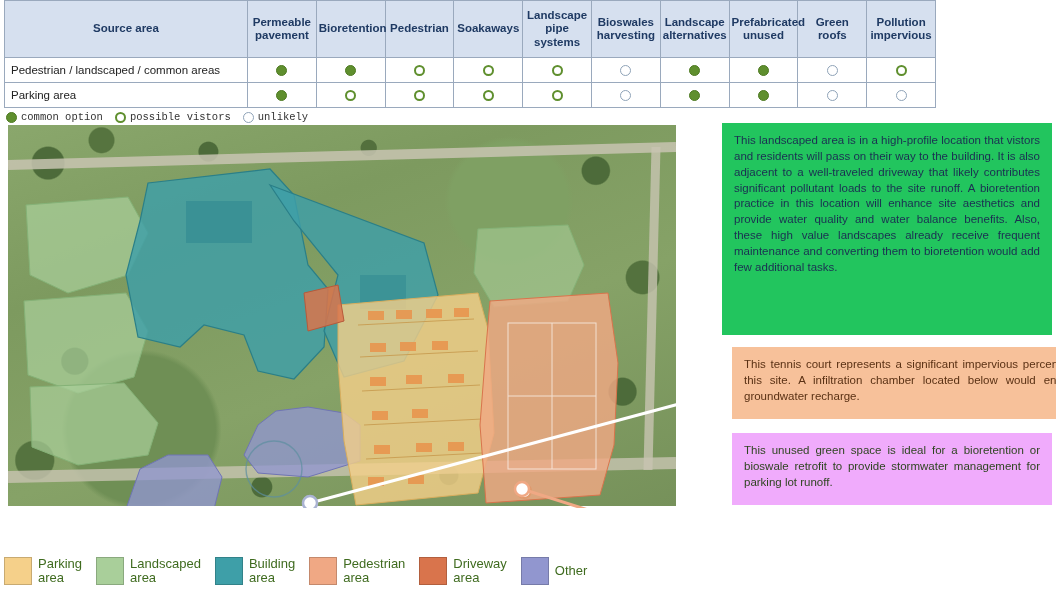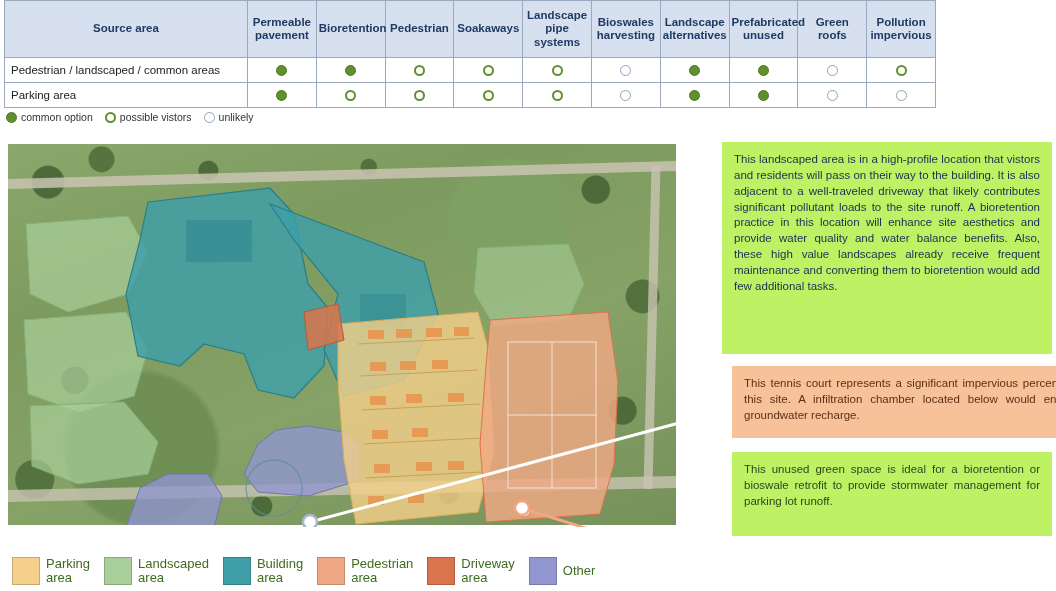--- a/index.html
+++ b/index.html
@@ -52,26 +52,27 @@
     width:11px;height:11px;
     border-radius:50%;
     box-sizing:border-box;
     vertical-align:middle;
   }
   .dot.common{background:#5f8f2e;border:1px solid #4e7a22;}
   .dot.possible{background:#ffffff;border:2px solid #5f8f2e;}
   .dot.unlikely{background:#ffffff;border:1px solid #8fa3b8;}
   
   .legend{
-    margin:3px 0 19px 6px;
+    margin:3px 0 0 6px;
     font-size:10.5px;
     color:#333;
     display:flex;
     align-items:center;
     gap:12px;
+    font-family:Liberation Mono, monospace;
   }
   .legend .item{display:flex;align-items:center;gap:4px;}
   
   .content{
     position:relative;
     margin:0 4px;
     height:385px;
   }
   
   .photo{
@@ -111,34 +112,34 @@
     position:absolute;
     box-sizing:border-box;
     padding:10px 12px;
     font-size:11.5px;
     line-height:1.38;
     text-align:justify;
     color:#1b2f52;
   }
   .callout.blue{
     left:718px;top:0px;width:330px;height:212px;
-    background:#bef264;
+    background:#22c55e;
   }
   .callout.orange{
     left:728px;top:224px;width:378px;height:72px;
     background:#f7c19a;color:#5a3114;
   }
   .callout.green{
-    left:728px;top:310px;width:320px;height:84px;
-    background:#bef264;color:#2e4520;
+    left:728px;top:310px;width:320px;height:72px;
+    background:#f0abfc;color:#2e4520;
   }
   
   .bottom-legend{
     position:absolute;
-    left:12px;bottom:6px;
+    left:4px;bottom:6px;
     width:700px;
     display:flex;
     align-items:flex-start;
     gap:0;
   }
   .bl-item{
     display:flex;align-items:center;
     gap:6px;
     margin-right:14px;
   }

